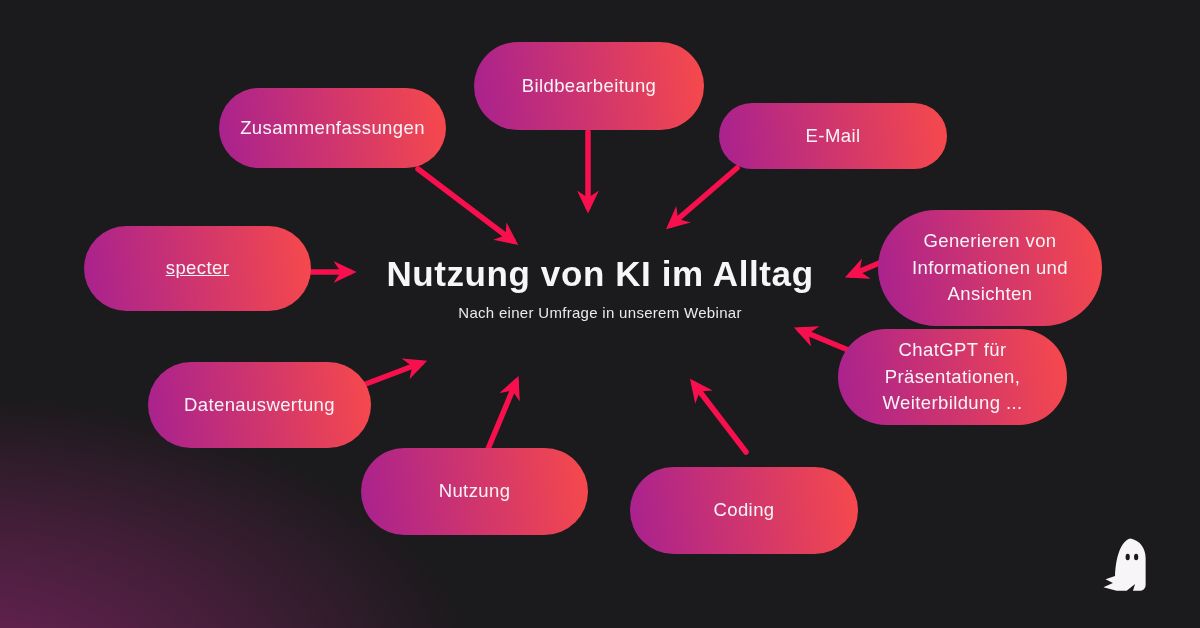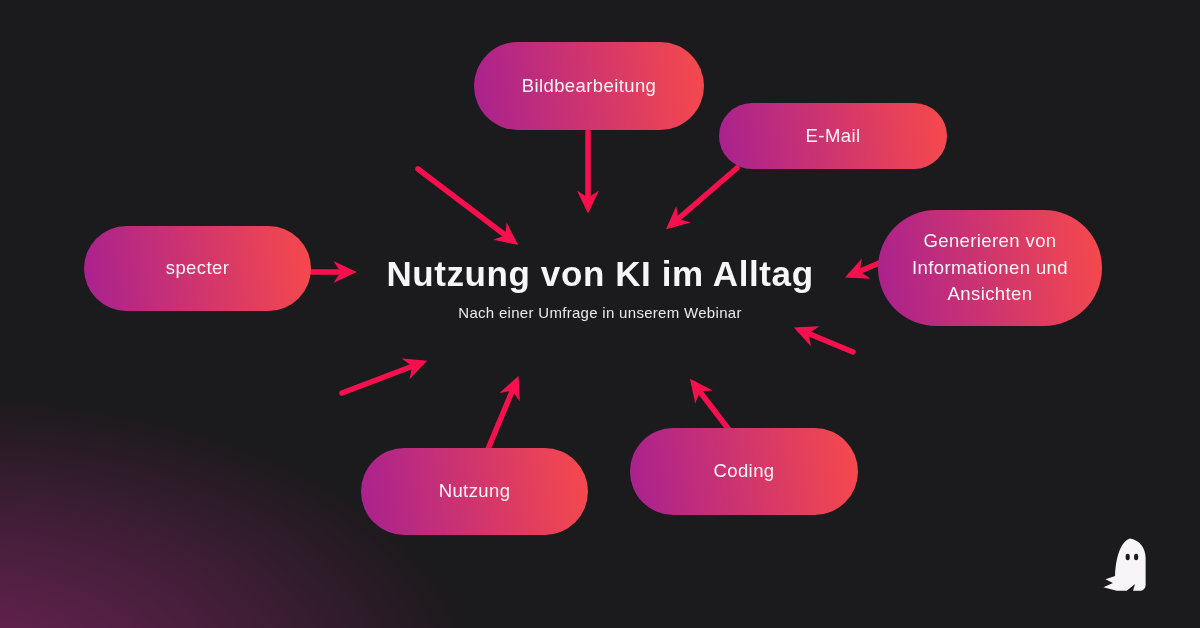--- a/index.html
+++ b/index.html
@@ -32,26 +32,26 @@
     letter-spacing: 0.4px;
     line-height: 1.45;
     padding: 0 18px;
     box-sizing: border-box;
     border-radius: 999px;
     background: linear-gradient(82deg, #a8218f 0%, #f4484e 96%);
   }
   .pill-bildbearbeitung   { left: 474px; top: 42px;  width: 230px; height: 88px; }
   .pill-zusammenfassungen { left: 219px; top: 88px;  width: 227px; height: 80px; }
   .pill-email             { left: 719px; top: 103px; width: 228px; height: 66px; }
-  .pill-specter           { left: 84px;  top: 226px; width: 227px; height: 85px; }
+  .pill-specter           { left: 84px;  top: 226px; width: 227px; height: 85px; text-decoration: underline; }
   .pill-generieren        { left: 878px; top: 210px; width: 224px; height: 116px; }
   .pill-chatgpt           { left: 838px; top: 329px; width: 229px; height: 96px; }
   .pill-datenauswertung   { left: 148px; top: 362px; width: 223px; height: 86px; }
   .pill-studium           { left: 361px; top: 448px; width: 227px; height: 87px; }
-  .pill-coding            { left: 630px; top: 428px; width: 228px; height: 87px; }
+  .pill-coding            { left: 630px; top: 467px; width: 228px; height: 87px; }
 
   .center-title {
     position: absolute;
     left: 0;
     top: 255px;
     width: 1200px;
     text-align: center;
   }
   .center-title h1 {
     margin: 0;
@@ -111,28 +111,37 @@
   </svg>
 
   <div class="center-title">
     <h1>Nutzung von KI im Alltag</h1>
     <div class="subtitle">Nach einer Umfrage in unserem Webinar</div>
   </div>
 
   <div class="pill pill-bildbearbeitung">
     <span>Bildbearbeitung</span>
   </div>
+  <div class="pill pill-zusammenfassungen">
+    <span>Zusammenfassungen</span>
+  </div>
   <div class="pill pill-email">
     <span>E-Mail</span>
   </div>
   <div class="pill pill-specter">
     <span>specter</span>
   </div>
   <div class="pill pill-generieren">
     <span>Generieren von Informationen und Ansichten</span>
+  </div>
+  <div class="pill pill-chatgpt">
+    <span>ChatGPT für Präsentationen, Weiterbildung ...</span>
+  </div>
+  <div class="pill pill-datenauswertung">
+    <span>Datenauswertung</span>
   </div>
   <div class="pill pill-studium">
     <span>Nutzung</span>
   </div>
   <div class="pill pill-coding">
     <span>Coding</span>
   </div>
 
   <svg class="ghost" viewBox="0 0 44 54" xmlns="http://www.w3.org/2000/svg">
     <path fill="#f7f5f8" d="M28 1.5 C37 3 42.5 11 42.5 20 L42.5 45 C42.5 49 40 51 36.5 51

